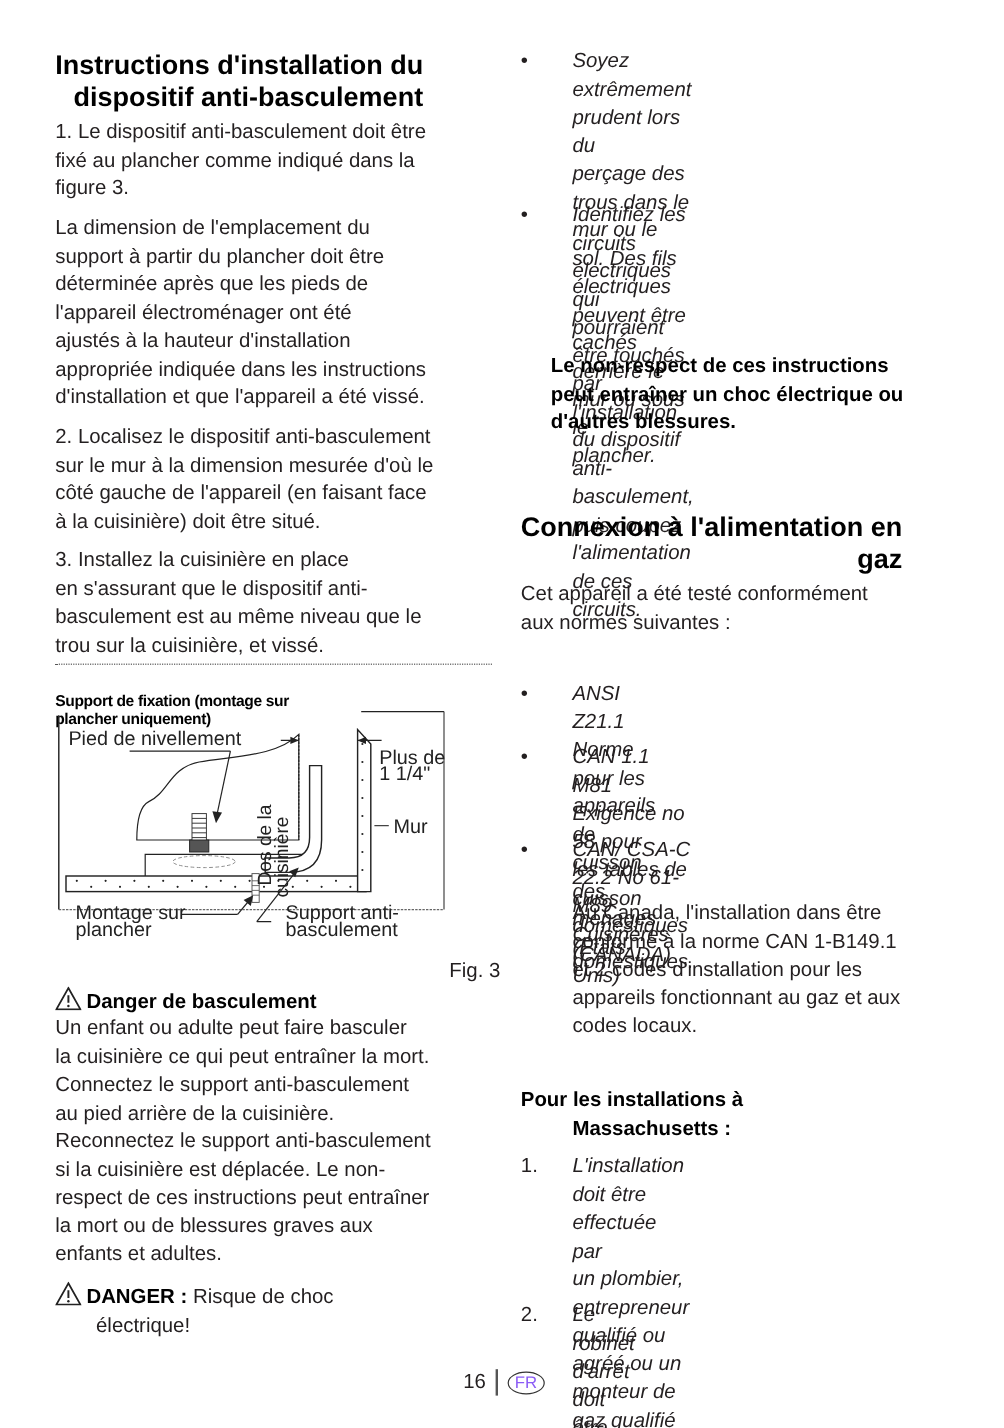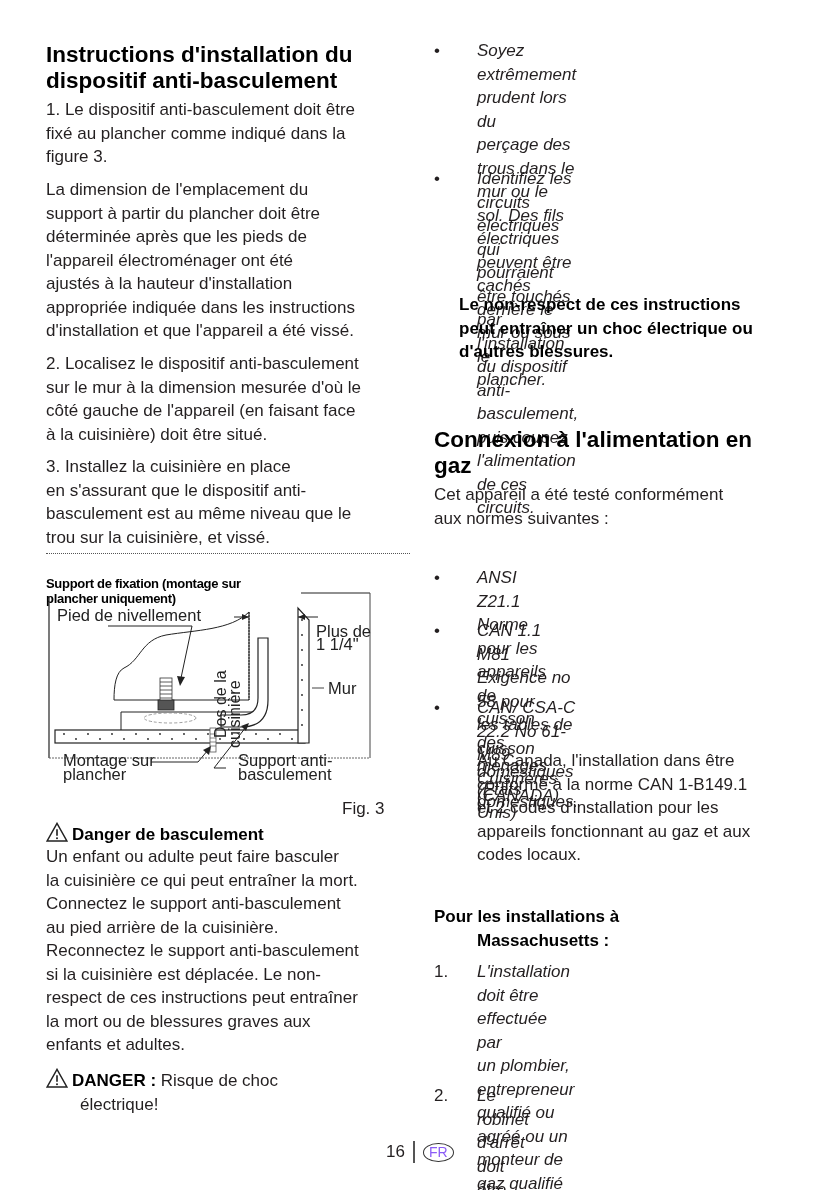--- a/index.html
+++ b/index.html
@@ -1,19 +1,19 @@
 <!DOCTYPE html>
 <html><head>
 <meta charset="utf-8">
 <style>
   html, body { margin: 0; padding: 0; background: #ffffff; }
   body { width: 837px; height: 1190px; position: relative; overflow: hidden;
          font-family: "Liberation Sans", sans-serif; color: #231f20; }
   .abs { position: absolute; }
-  .h1 { font-weight: bold; font-size: 22.5px; line-height: 26px; color: #000; }
+  .h1 { font-weight: bold; font-size: 22.5px; line-height: 26px; color: #000; text-align: right; }
   .p { font-size: 17px; line-height: 23.5px; color: #231f20; }
   .b { font-weight: bold; color: #000; }
   .bullet-row { position: absolute; font-size: 17px; line-height: 23.5px; }
   .bullet-row .dot { position: absolute; left: 0; top: 0; width: 12px; font-size: 17px; }
   .bullet-row .txt { position: absolute; left: 43px; top: 0; font-style: italic; }
   .warn-tri { display: inline-block; width: 22px; height: 20px; vertical-align: -2px; margin-right: 4px; }
   .fig-txt { font-family: "Liberation Sans", sans-serif; }
 </style>
 </head>
 <body>
@@ -156,21 +156,21 @@
     <line x1="152" y1="172" x2="162" y2="160" stroke="#222" stroke-width="1"></line>
     <polygon points="165,156 157,160 163,165" fill="#222"></polygon>
 
     <text x="192" y="176" font-size="16.5" fill="#222" class="fig-txt">Support anti-</text>
     <text x="192" y="190" font-size="16.5" fill="#222" class="fig-txt">basculement</text>
     <line x1="180" y1="178" x2="168" y2="178" stroke="#222" stroke-width="1"></line>
     <line x1="168" y1="178" x2="200" y2="137" stroke="#222" stroke-width="1"></line>
     <polygon points="203,133 195,136 200,141" fill="#222"></polygon>
   </svg>
 
-  <div class="abs p" style="left:342px; top:797px; width:75px; text-align:left;">Fig. 3</div>
+  <div class="abs p" style="left:342px; top:797px; width:75px; text-align:right;">Fig. 3</div>
 
   <div class="abs b" style="left:46px; top:822px; font-size:17px; line-height:22px;">
     <svg class="warn-tri" viewBox="0 0 24 22">
       <polygon points="12,1.5 23,21 1,21" fill="none" stroke="#222" stroke-width="1.6"></polygon>
       <line x1="12" y1="8" x2="12" y2="15" stroke="#222" stroke-width="1.8"></line>
       <circle cx="12" cy="18" r="1.1" fill="#222"></circle>
     </svg><span>Danger de basculement</span>
   </div>
   <div class="abs p" style="left:46px; top:845px;">
     <div>Un enfant ou adulte peut faire basculer</div>

